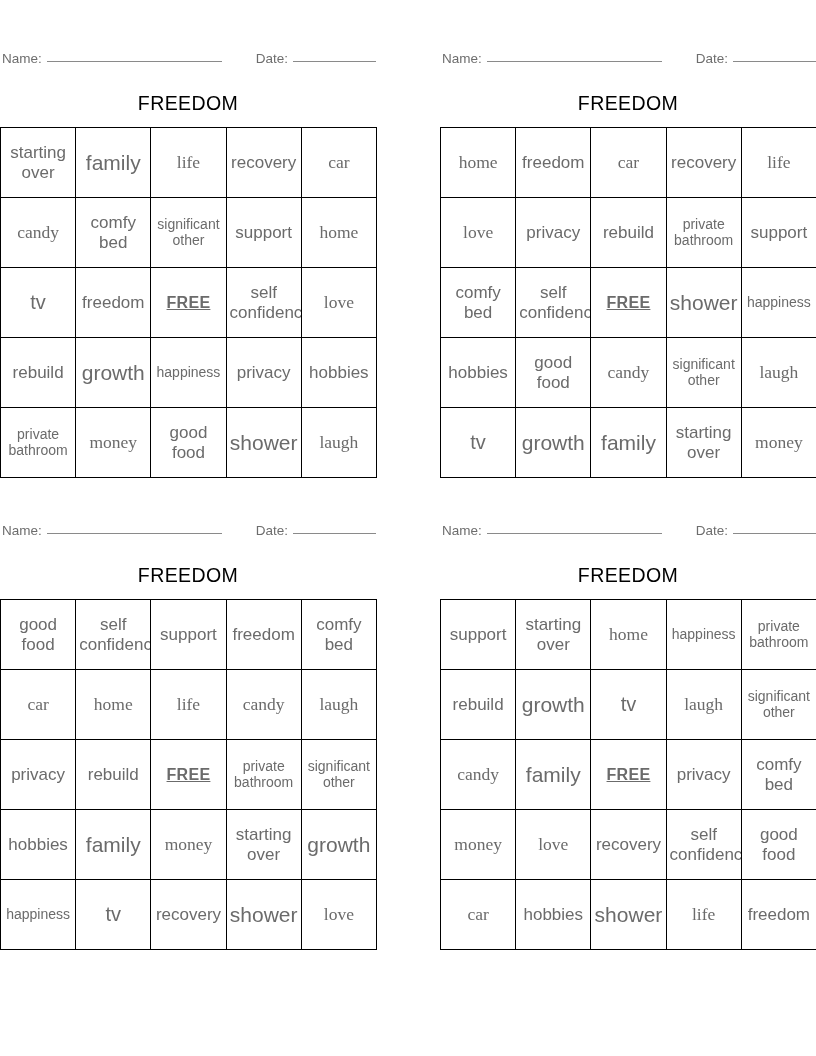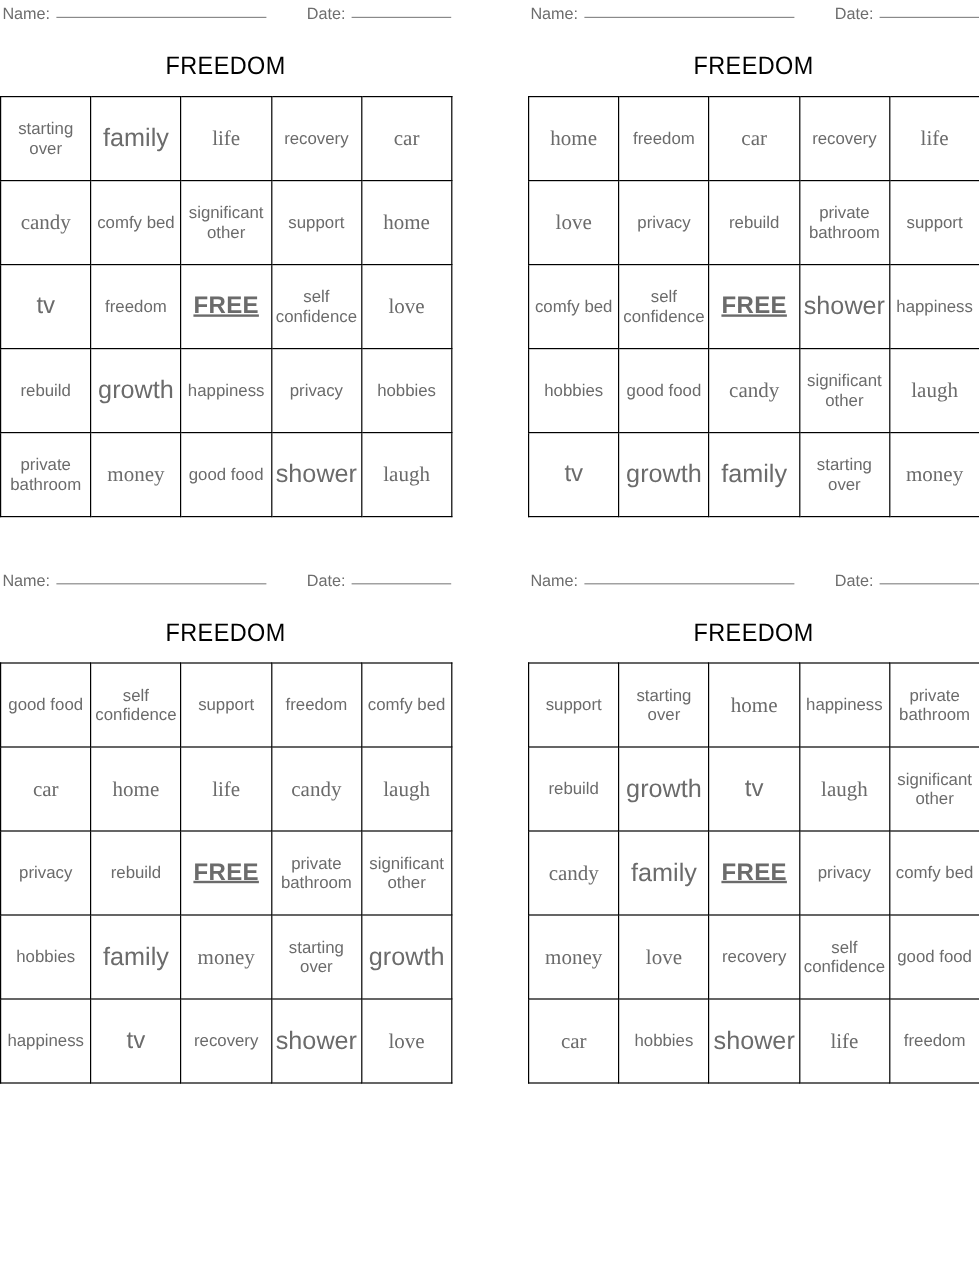--- a/index.html
+++ b/index.html
@@ -9,20 +9,21 @@
     font-family: "Liberation Sans", sans-serif;
   }
   .page {
     position: relative;
     width: 816px; height: 1056px;
     overflow: hidden;
   }
   .card {
     position: absolute;
     width: 376px;
+    margin-top: 47px;
   }
   .card-tl { left: 0px;   top: 0px; }
   .card-tr { left: 440px; top: 0px; }
   .card-bl { left: 0px;   top: 472px; }
   .card-br { left: 440px; top: 472px; }
 
   
   .card-header {
     display: flex;
     align-items: baseline;
@@ -74,25 +75,25 @@
     vertical-align: middle;
     color: #6b6b6b;
     line-height: 1.12;
     padding: 2px 3px;
     overflow: hidden;
   }
   
   .t-xl   { font-size: 20px; }
   .t-lg   { font-size: 17.5px; font-family: Liberation Serif, serif; }
   .t-md   { font-size: 21px; }
-  .t-sm   { font-size: 14px; }
+  .t-sm   { font-size: 17px; }
   .t-xs   { font-size: 14px; }
   .cell-free {
     font-weight: bold;
-    font-size: 20px;
+    font-size: 16px;
     text-decoration: underline;
     color: #6b6b6b;
     letter-spacing: 0.3px;
   }
 </style>
 </head>
 <body>
 
 <div class="page">
 

